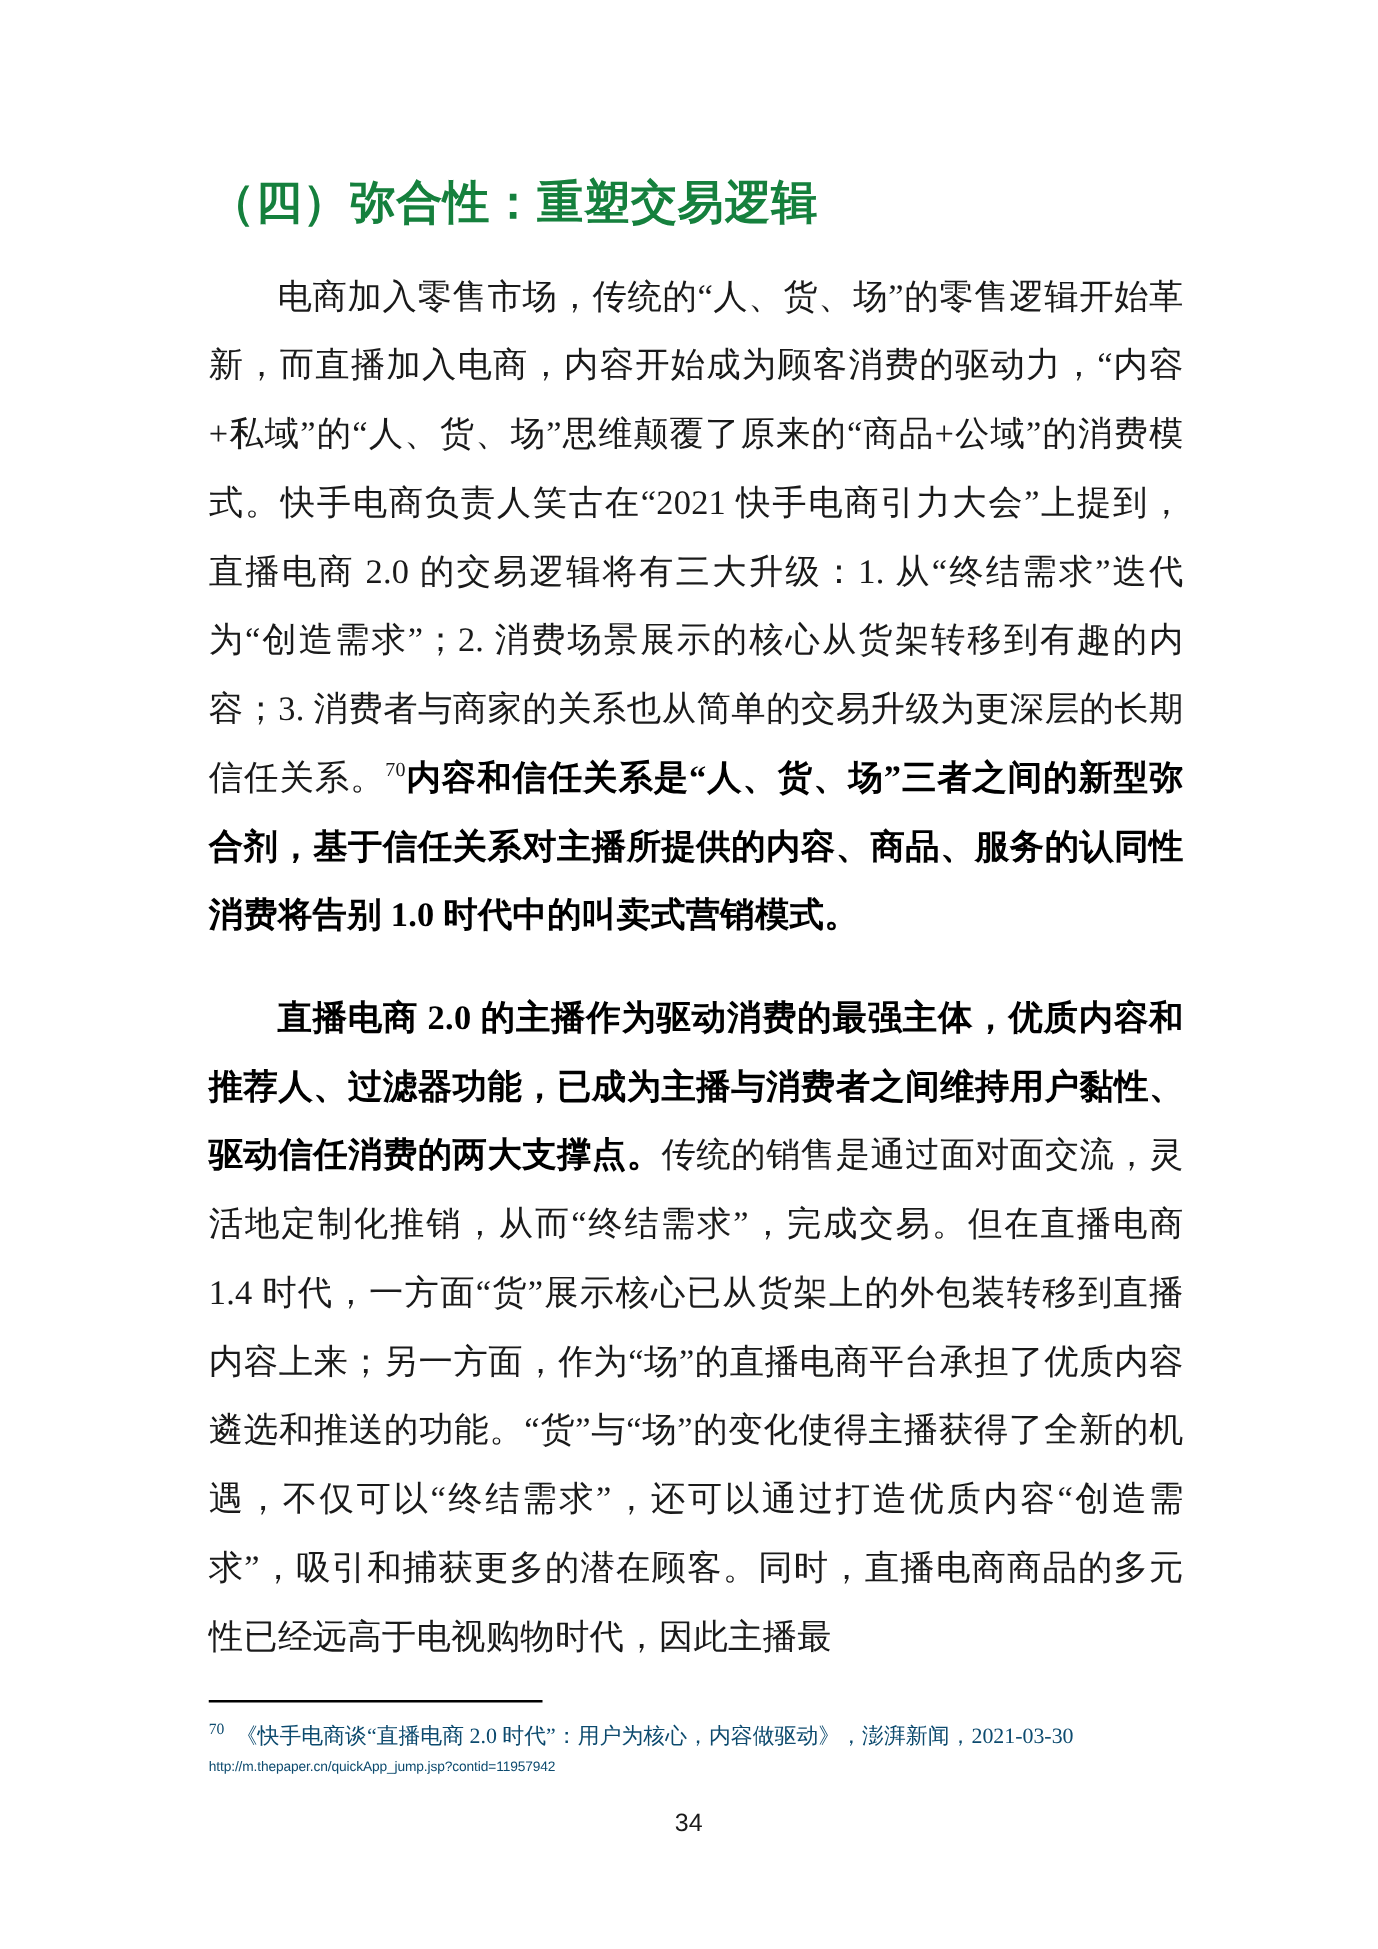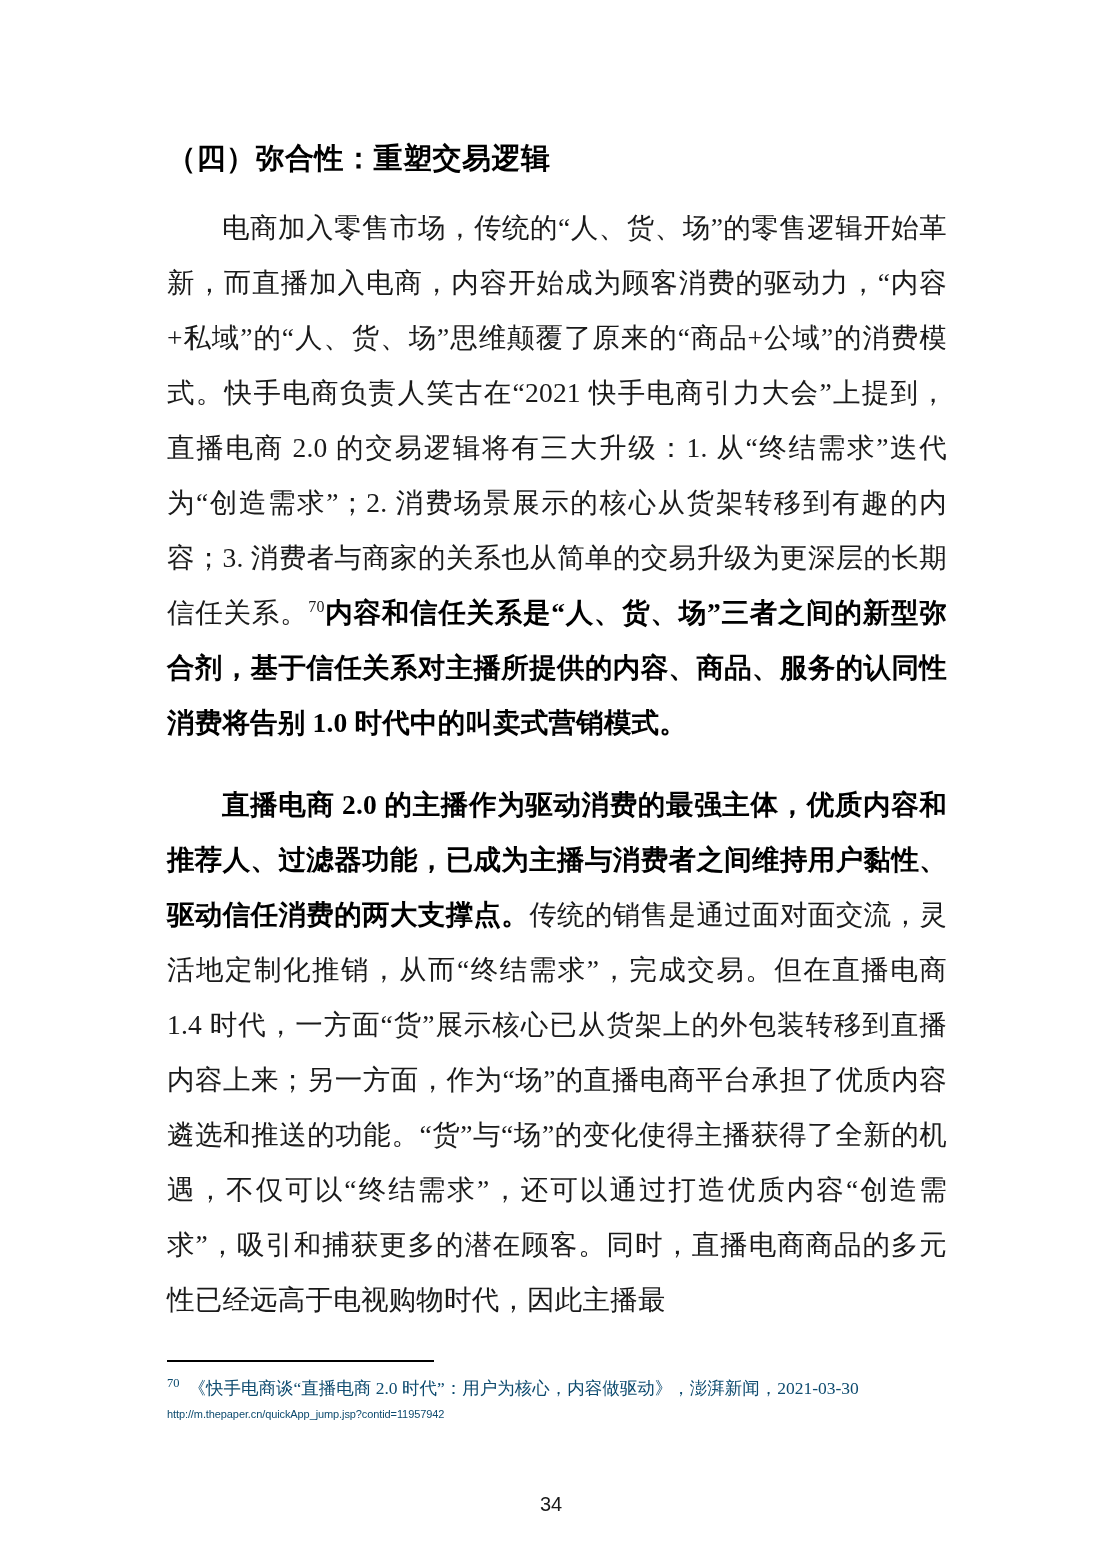--- a/index.html
+++ b/index.html
@@ -18,27 +18,27 @@
     color: #000000;
     box-sizing: border-box;
   }
   .content {
     position: absolute;
     left: 167px;
     top: 0;
     width: 780px;
   }
   .heading {
-    font-size: 29px;
+    font-size: 37px;
     font-weight: bold;
     line-height: 1.2;
     margin: 0;
     padding-top: 141px;
     letter-spacing: 0.5px;
-    color: #000000;
+    color: #15803d;
     font-family: "Liberation Serif", "DejaVu Serif", serif;
   }
   .para {
     font-size: 27.5px;
     line-height: 55px;
     margin: 0;
     text-align: justify;
     text-justify: inter-ideograph;
     text-indent: 2em;
     color: #1a1a1a;
@@ -89,21 +89,21 @@
   .footnote .fn-url {
     display: block;
     font-family: "Liberation Sans", "DejaVu Sans", sans-serif;
     font-size: 11px;
     letter-spacing: -0.1px;
   }
   .page-number {
     position: absolute;
     left: 0;
     right: 0;
-    top: 1493px;
+    top: 1448px;
     text-align: center;
     font-size: 20px;
     font-family: "Liberation Sans", "DejaVu Sans", sans-serif;
     color: #1a1a1a;
   }
 </style>
 </head>
 <body>
 
 <div class="page">

